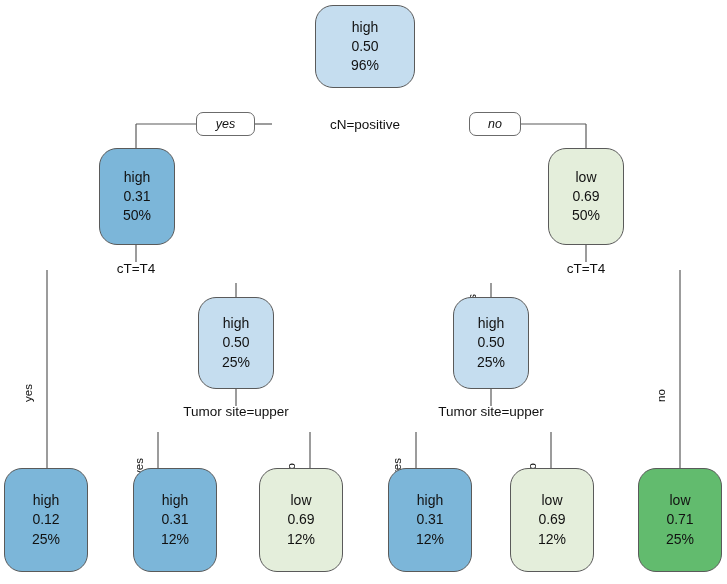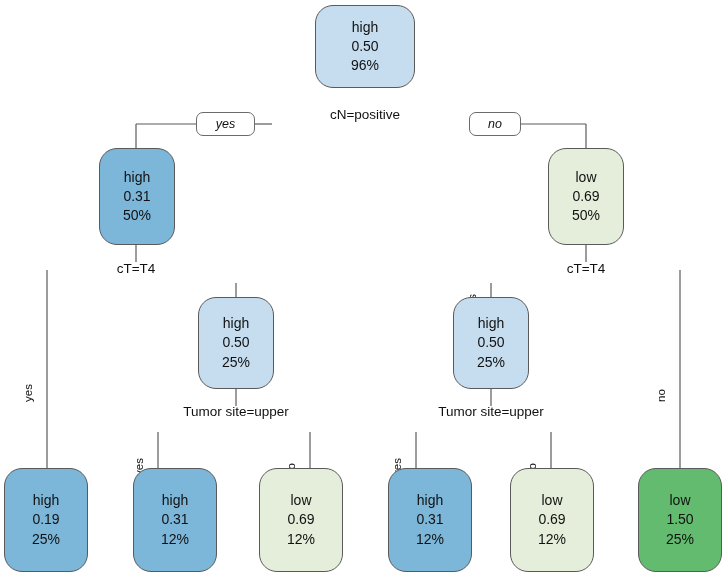--- a/index.html
+++ b/index.html
@@ -105,21 +105,21 @@
       <line x1="416" y1="432" x2="416" y2="468"></line>
       <line x1="551" y1="432" x2="551" y2="468"></line>
     </g>
   </svg>
 
   <div class="node" style="left:315px; top:5px; width:100px; height:83px; background:#c5ddef;">
     <span class="ln">high</span>
     <span class="ln">0.50</span>
     <span class="ln">96%</span>
   </div>
-  <div class="split-label" style="left:365px; top:107px;">cN=positive</div>
+  <div class="split-label" style="left:365px; top:117px;">cN=positive</div>
 
   <div class="branch-box" style="left:196px; top:112px; width:59px; height:24px;">yes</div>
   <div class="branch-box" style="left:469px; top:112px; width:52px; height:24px;">no</div>
 
   <div class="node" style="left:99px; top:148px; width:76px; height:97px; background:#7cb6d9;">
     <span class="ln">high</span>
     <span class="ln">0.31</span>
     <span class="ln">50%</span>
   </div>
   <div class="split-label" style="left:136px; top:261px;">cT=T4</div>
@@ -151,21 +151,21 @@
   </div>
   <div class="split-label" style="left:491px; top:404px;">Tumor site=upper</div>
 
   <div class="edge-label vert" style="left:145px; top:464px;">yes</div>
   <div class="edge-label vert" style="left:297px; top:464px;">no</div>
   <div class="edge-label vert" style="left:403px; top:464px;">yes</div>
   <div class="edge-label vert" style="left:538px; top:464px;">no</div>
 
   <div class="node" style="left:4px; top:468px; width:84px; height:104px; background:#7cb6d9;">
     <span class="ln">high</span>
-    <span class="ln">0.19</span>
+    <span class="ln">0.12</span>
     <span class="ln">25%</span>
   </div>
 
   <div class="node" style="left:133px; top:468px; width:84px; height:104px; background:#7cb6d9;">
     <span class="ln">high</span>
     <span class="ln">0.31</span>
     <span class="ln">12%</span>
   </div>
 
   <div class="node" style="left:259px; top:468px; width:84px; height:104px; background:#e4eedb;">
@@ -181,17 +181,17 @@
   </div>
 
   <div class="node" style="left:510px; top:468px; width:84px; height:104px; background:#e4eedb;">
     <span class="ln">low</span>
     <span class="ln">0.69</span>
     <span class="ln">12%</span>
   </div>
 
   <div class="node" style="left:638px; top:468px; width:84px; height:104px; background:#62bb6e;">
     <span class="ln">low</span>
-    <span class="ln">1.50</span>
+    <span class="ln">0.71</span>
     <span class="ln">25%</span>
   </div>
 
 </div>
 
 </body></html>

